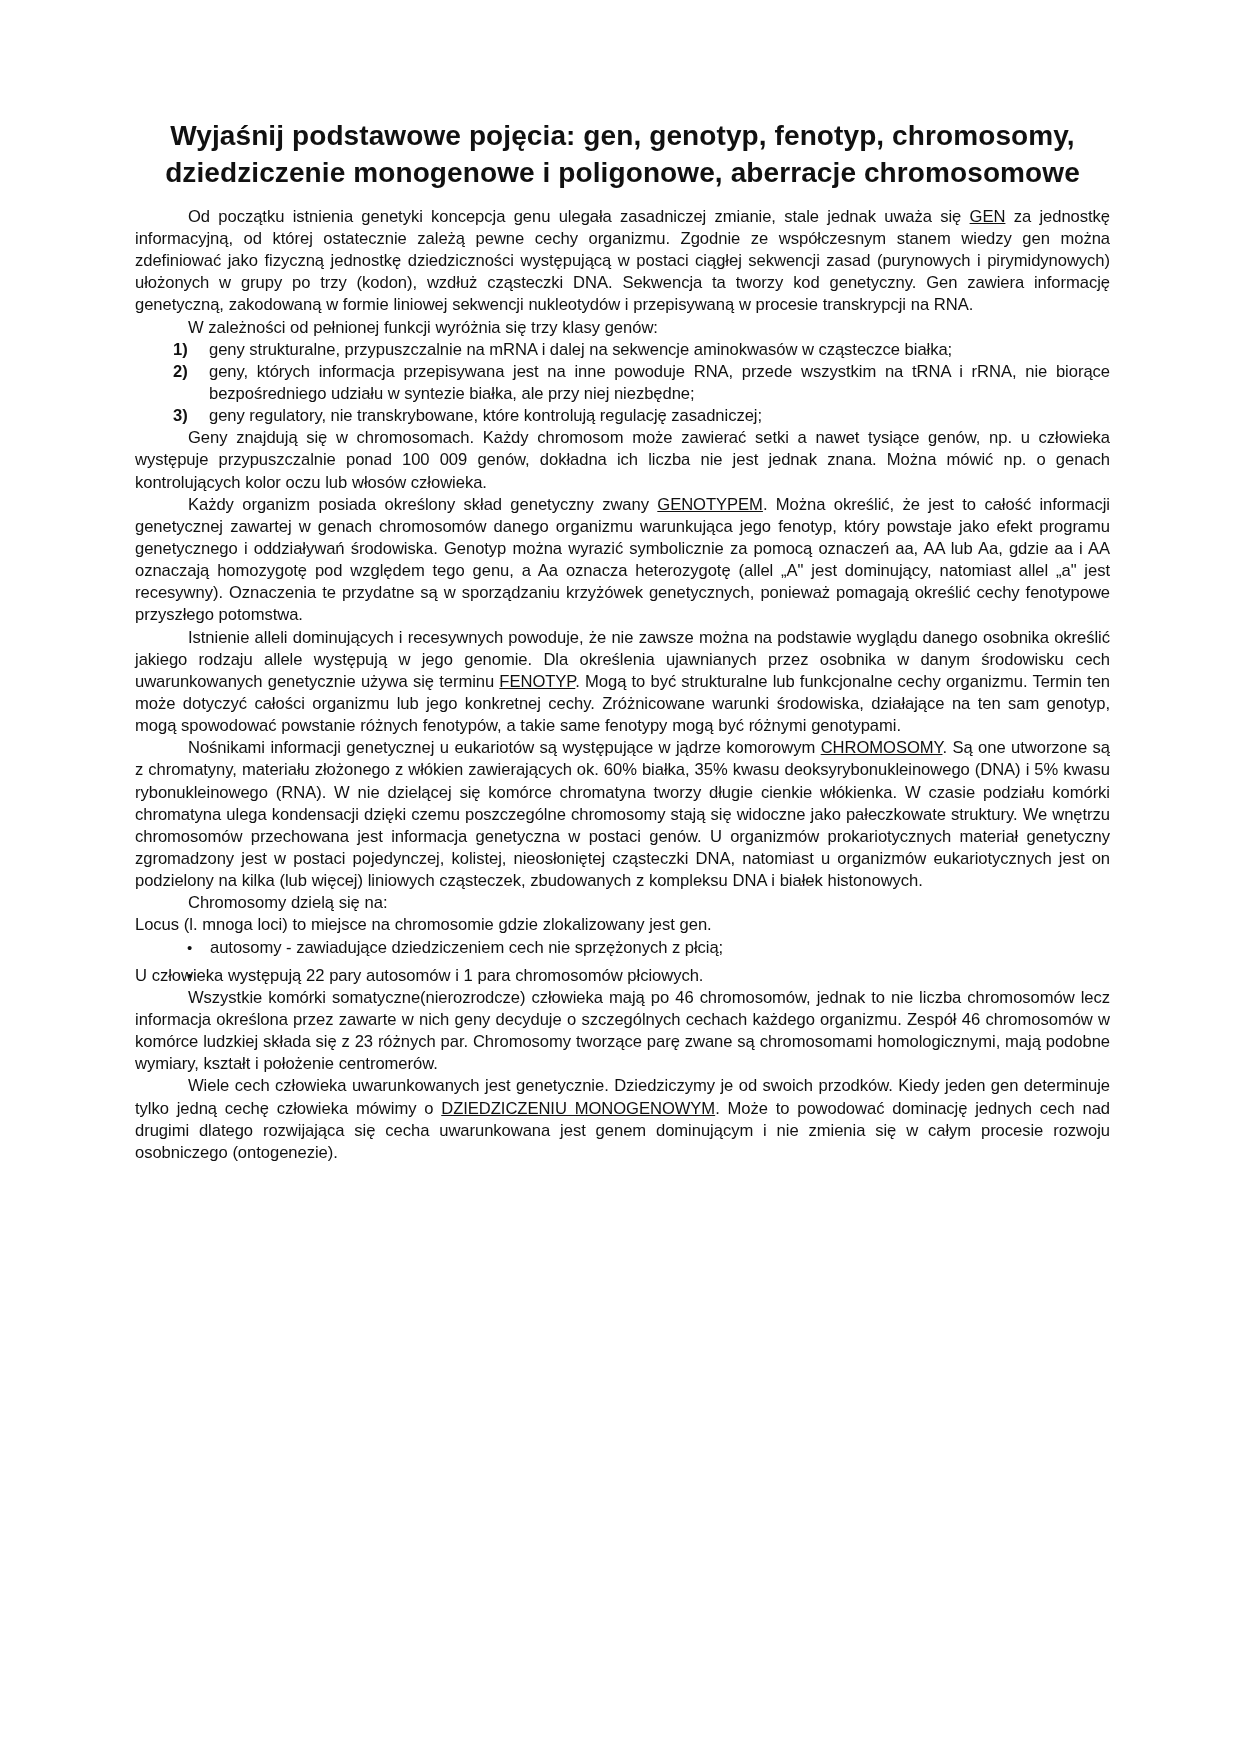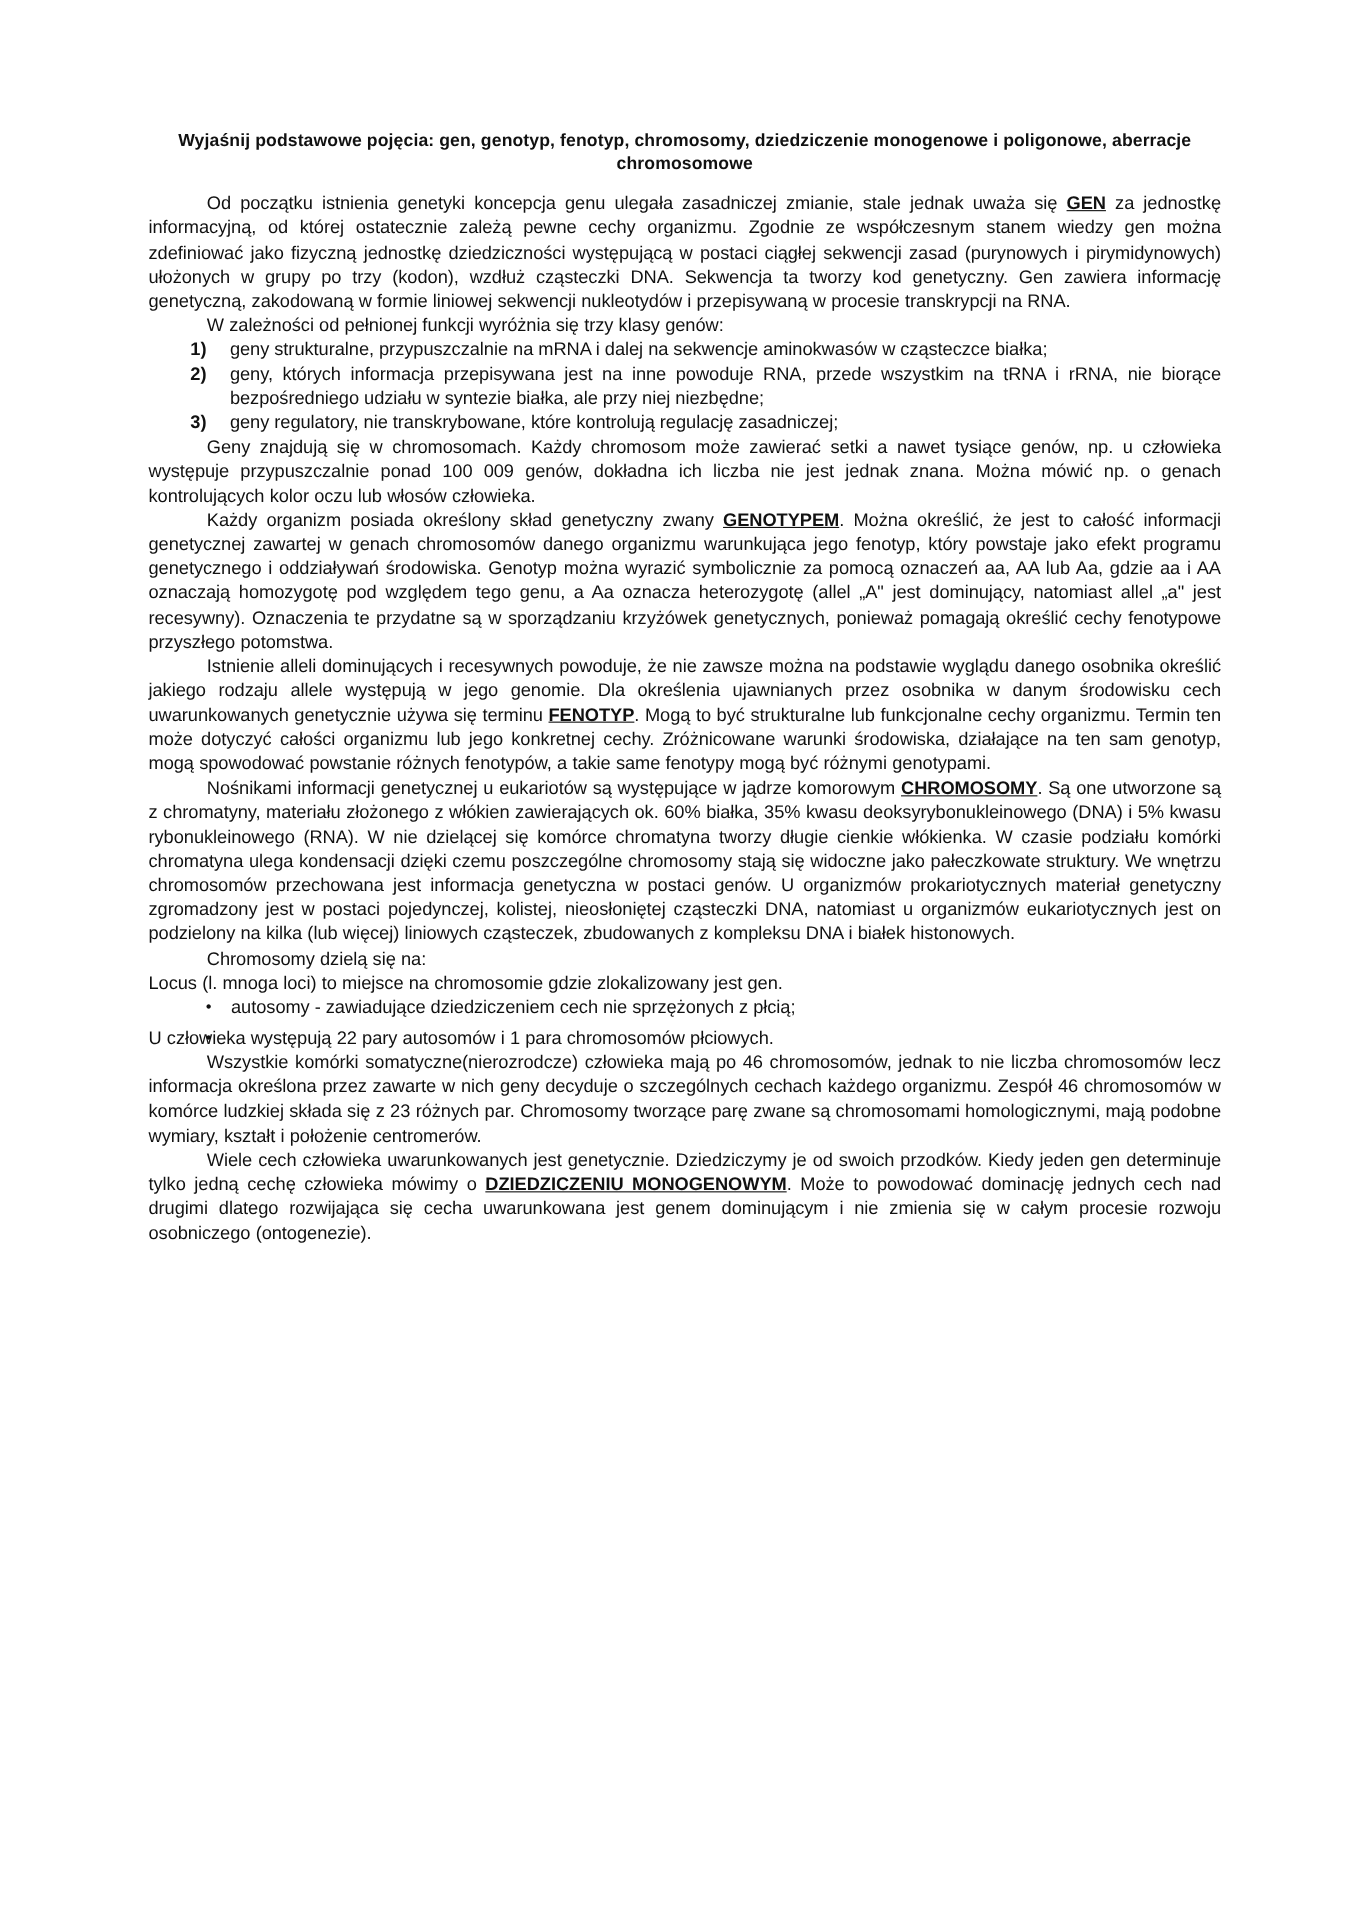--- a/index.html
+++ b/index.html
@@ -16,21 +16,21 @@
   }
   .page {
     position: relative;
     width: 1240px;
     height: 1754px;
     background: #ffffff;
     box-sizing: border-box;
     padding: 118px 130px 0 135px;
   }
   .doc-title {
-    font-size: 16px;
+    font-size: 28px;
     font-weight: bold;
     line-height: 1.32;
     text-align: center;
     margin: 0 0 14px 0;
     letter-spacing: 0.1px;
     padding: 0 25px;
   }
   p.para {
     font-size: 16.6px;
     line-height: 1.335;
@@ -40,21 +40,21 @@
     letter-spacing: -0.05px;
     word-spacing: 0.2px;
   }
   p.indent {
     text-indent: 53px;
   }
   p.noindent {
     text-indent: 0;
   }
   .bu {
-    font-weight: bold;
+    font-weight: normal;
     text-decoration: underline;
   }
   ol.numlist {
     margin: 0;
     padding: 0;
     list-style: none;
   }
   ol.numlist > li {
     position: relative;
     font-size: 16.6px;

